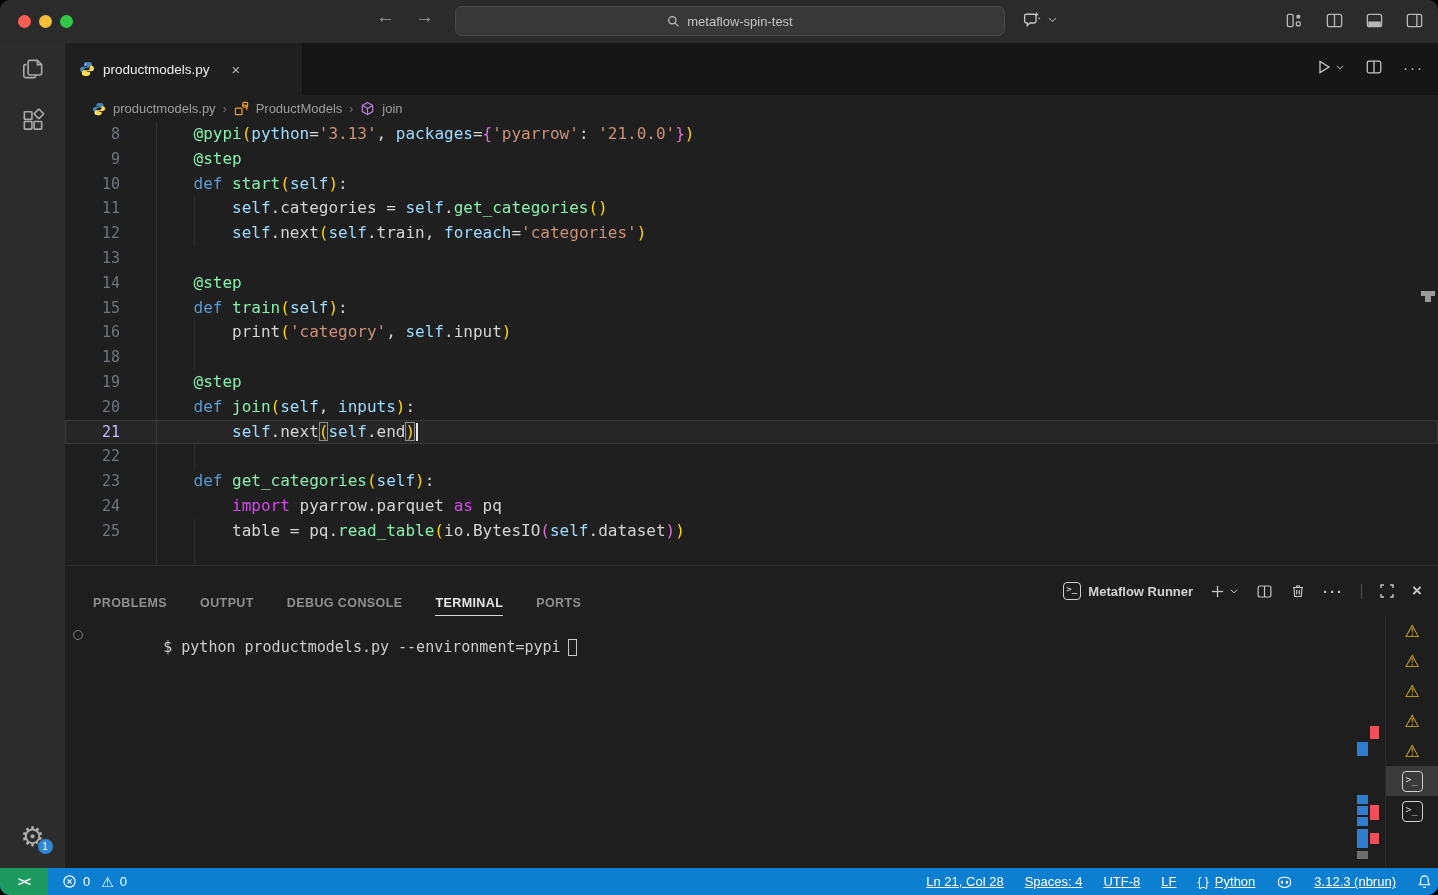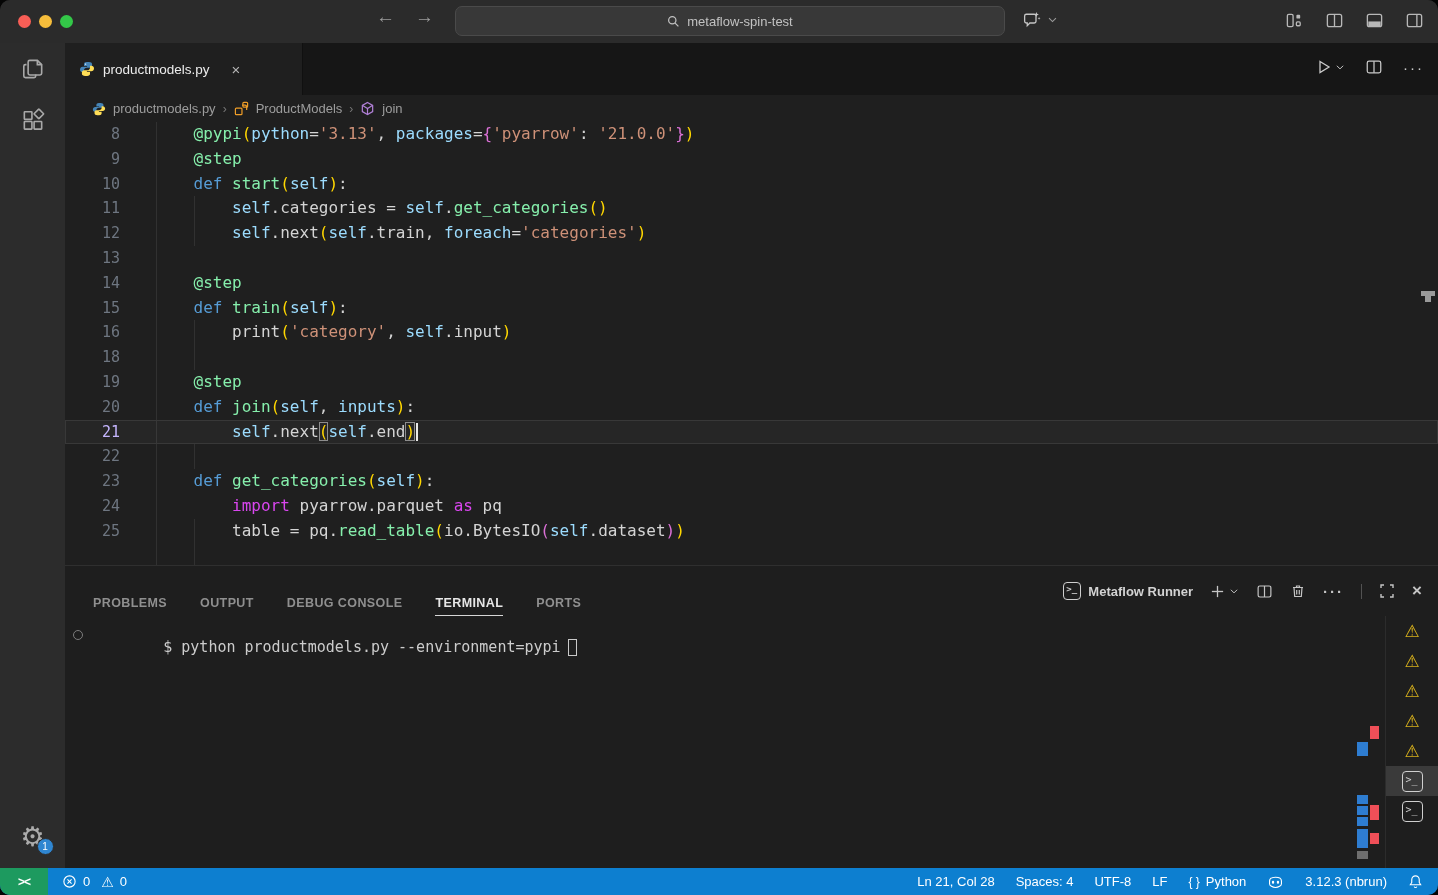--- a/index.html
+++ b/index.html
@@ -81,21 +81,21 @@
   .warn-ic{font-family:"DejaVu Sans",sans-serif;color:#d8b11c;font-size:17px;line-height:1;}
   .term-ic{width:21px;height:21px;border:1.4px solid #cfcfcf;border-radius:4px;position:relative;}
   .term-ic span{position:absolute;left:3px;top:2px;font-family:"DejaVu Sans Mono",monospace;font-size:10px;color:#cfcfcf;}
 
   
   .statusbar{position:absolute;left:0;bottom:0;right:0;height:27px;background:#0d7fd0;display:flex;
      align-items:center;color:#ffffff;font-size:13px;}
   .remote{width:48px;height:27px;background:#1d9a5f;display:flex;align-items:center;justify-content:center;
      font-weight:700;font-size:12px;letter-spacing:-1px;}
   .sb-left{display:flex;align-items:center;gap:5px;margin-left:14px;}
-  .sb-right{margin-left:auto;display:flex;align-items:center;gap:21px;padding-right:15px;}
+  .sb-right{margin-left:auto;display:flex;align-items:center;gap:21px;padding-right:6px;text-decoration:underline;}
   .sb-item{display:flex;align-items:center;gap:6px;cursor:default;}
   .wicon{font-family:"DejaVu Sans",sans-serif;font-size:14px;line-height:1;}
   svg{display:block;}
   .marks-layer{position:absolute;inset:0;pointer-events:none;}
   .mark{position:absolute;}
 </style>
 </head>
 <body>
 
 <div class="app">

